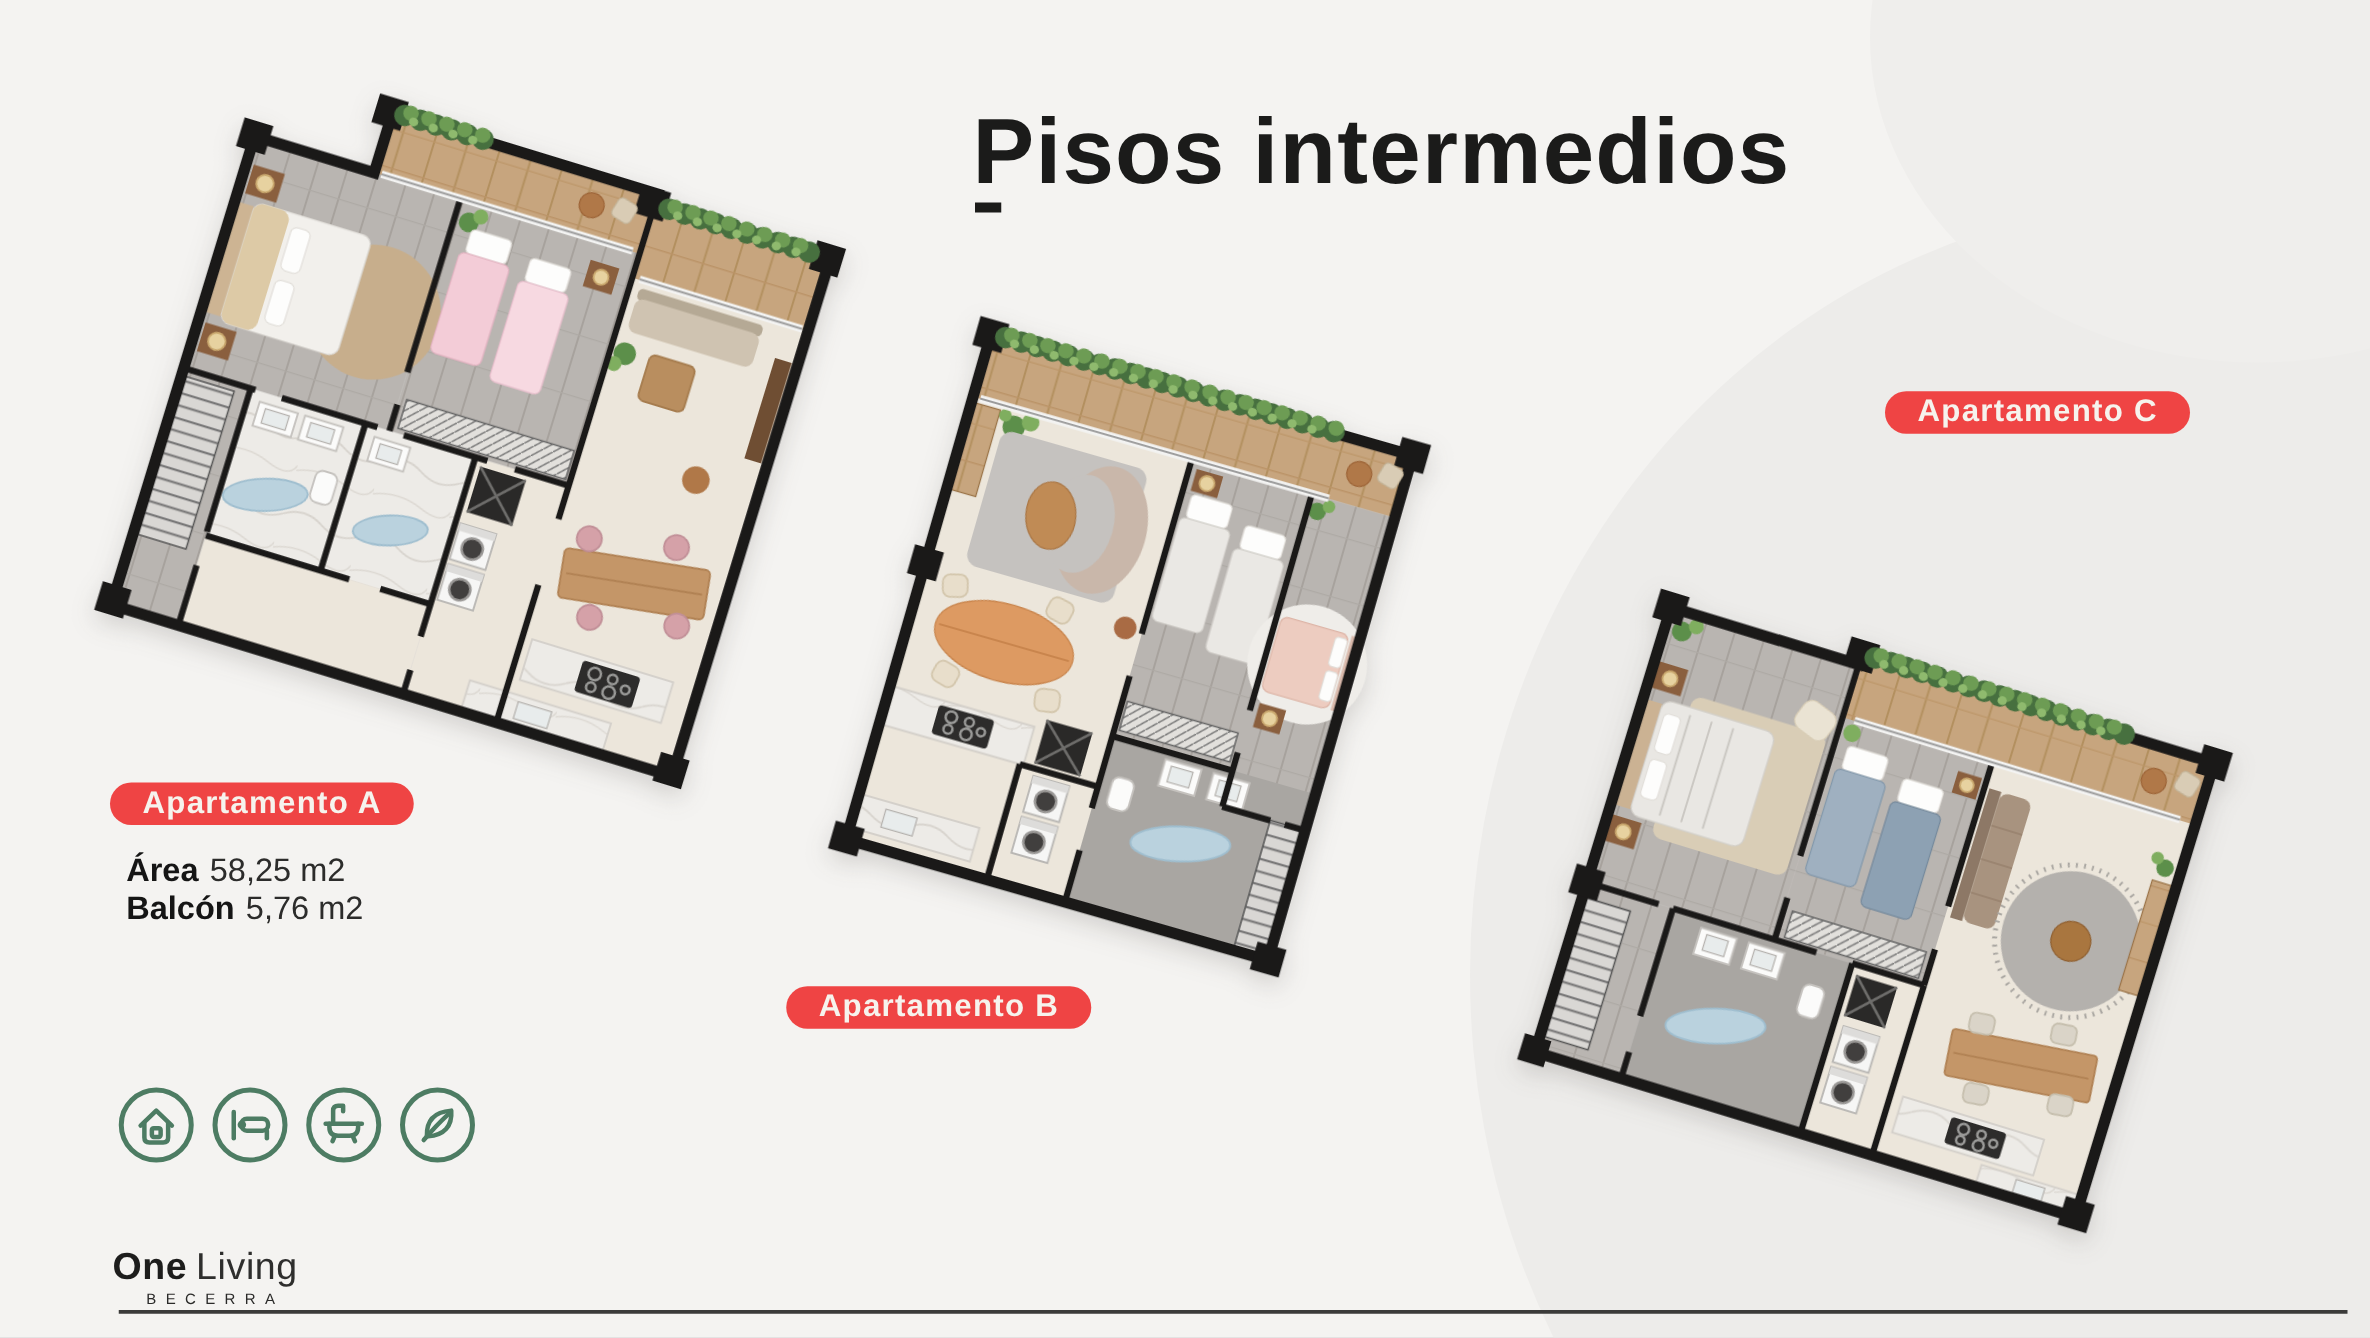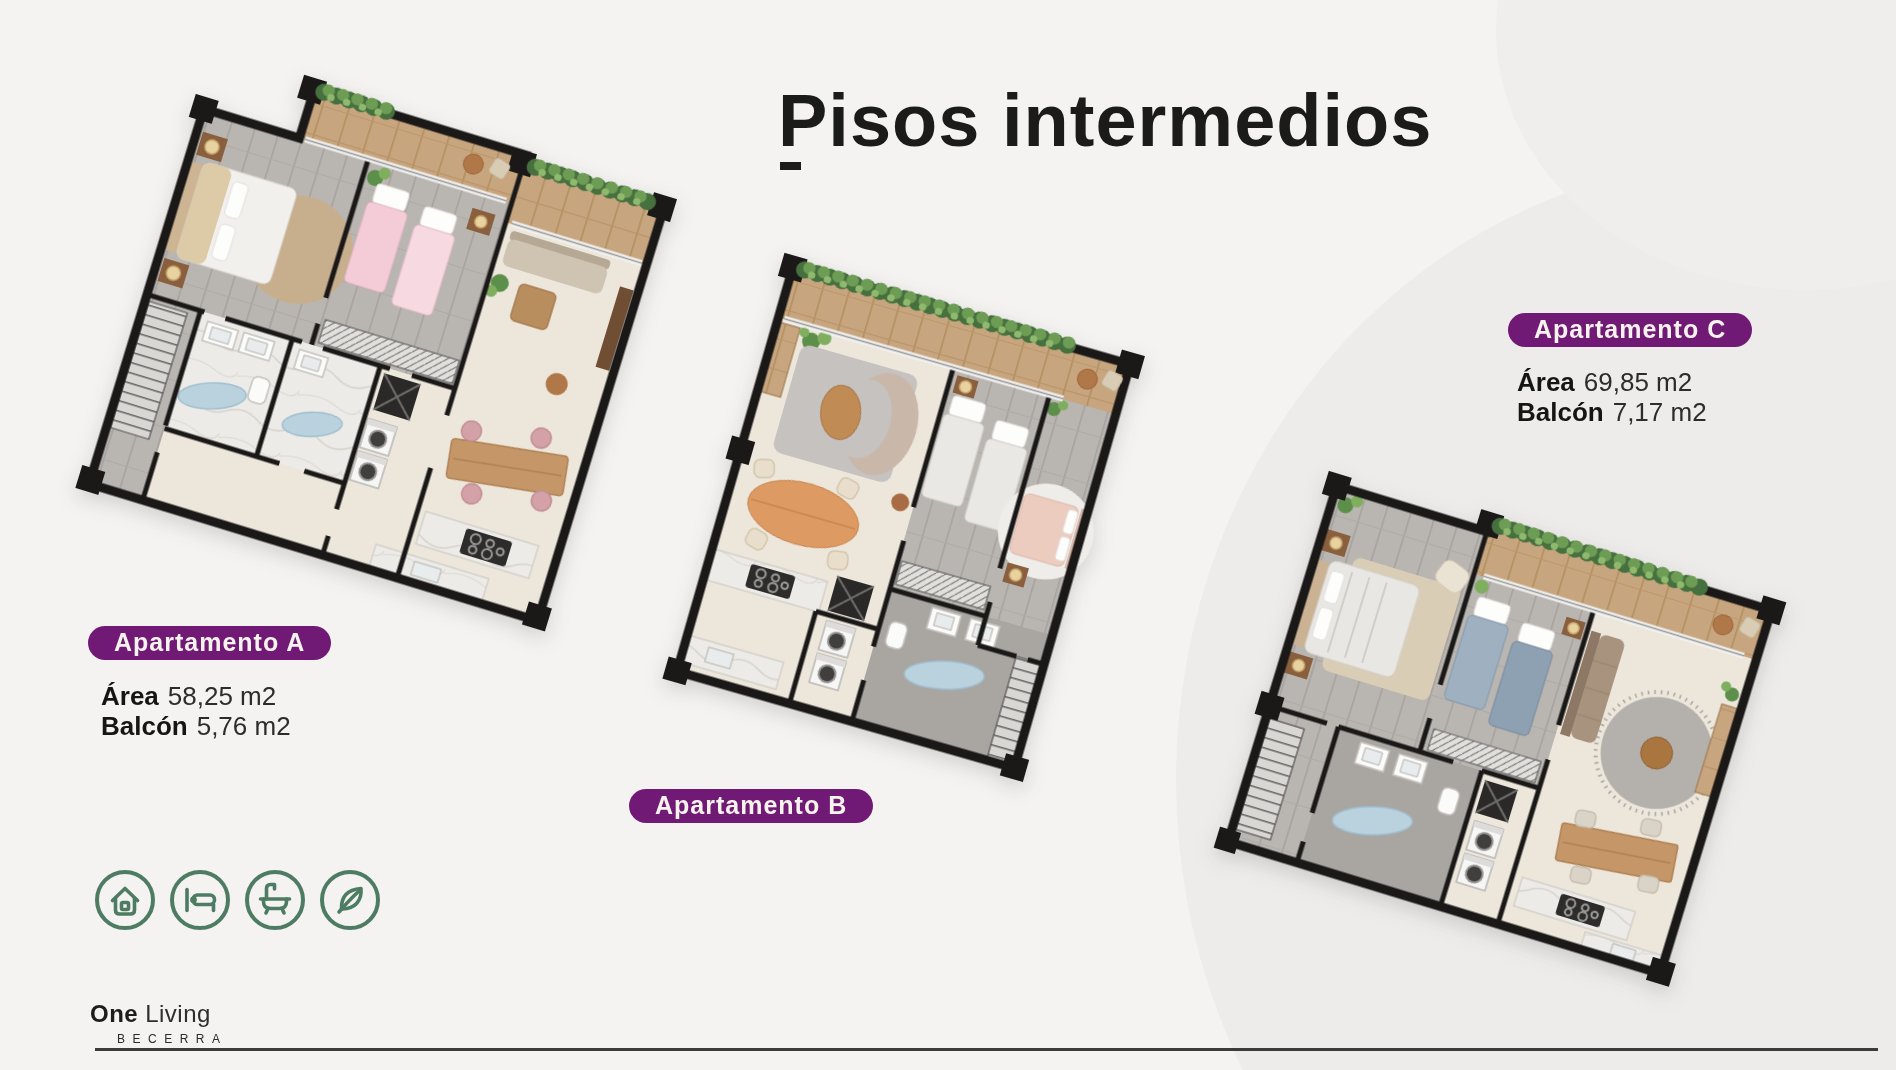--- a/index.html
+++ b/index.html
@@ -6,21 +6,21 @@
   .page{position:relative;width:1896px;height:1070px;background:#f4f3f1;overflow:hidden;
         font-family:"Liberation Sans",sans-serif;}
   .blob{position:absolute;border-radius:50%;}
   .blob1{width:1150px;height:1240px;right:-430px;top:160px;background:#edecea;}
   .blob2{width:620px;height:520px;right:-220px;top:-230px;background:#efeeec;}
 
   .title{position:absolute;left:778px;top:84px;margin:0;font-size:74px;line-height:74px;
          font-weight:700;color:#1b1b1a;letter-spacing:1px;white-space:nowrap;}
   .title-dash{position:absolute;left:780px;top:162px;width:21px;height:8px;background:#1b1b1a;}
 
-  .badge{position:absolute;background:#701a75;color:#f6f3ed;font-weight:700;font-size:25px;
+  .badge{position:absolute;background:#ef4444;color:#f6f3ed;font-weight:700;font-size:25px;
          line-height:25px;padding:4px 26px 5px;border-radius:18px;letter-spacing:1px;white-space:nowrap;}
   .badge-a{left:88px;top:626px;}
   .badge-b{left:629px;top:789px;}
   .badge-c{left:1508px;top:313px;}
 
   .specs{position:absolute;color:#2c2c2b;font-size:26px;line-height:30px;}
   .specs-a{left:101px;top:681px;}
   .specs-b{left:638px;top:844px;}
   .specs-c{left:1517px;top:367px;}
   .spec-label{font-weight:700;color:#151515;margin-right:9px;}
@@ -74,21 +74,21 @@
   .ladder{fill:url(#pLadder);stroke:#555;stroke-width:1.2;}
   .marble{fill:url(#pMarble);stroke:#d4d0ca;stroke-width:1.5;}
 
   .amenities{position:absolute;left:93px;top:868px;display:flex;gap:11px;}
   .am-ic{width:64px;height:64px;}
   .am-ic .ic{fill:none;stroke:#4d7c63;stroke-width:3.6;stroke-linecap:round;stroke-linejoin:round;}
   .am-ic .icf{fill:#4d7c63;}
   .am-ic .ring{fill:none;stroke:#4d7c63;stroke-width:4;}
 
   .logo{position:absolute;left:90px;top:997px;color:#1d1d1c;}
-  .logo-name{font-size:24px;line-height:34px;letter-spacing:0.5px;}
+  .logo-name{font-size:30px;line-height:34px;letter-spacing:0.5px;}
   .logo-bold{font-weight:700;}
   .logo-light{font-weight:400;color:#2e2e2d;margin-left:7px;}
   .logo-sub{font-size:12px;font-weight:500;letter-spacing:7.5px;color:#2a2a29;margin-left:27px;margin-top:1px;}
   .footer-line{position:absolute;left:95px;top:1048px;width:1783px;height:3px;background:#3b3b3a;}
 </style>
 </head>
 <body>
 
 <div class="page">
 
@@ -534,24 +534,20 @@
 
   <div class="badge badge-a">Apartamento A</div>
   <div class="specs specs-a">
     <div class="spec"><span class="spec-label">Área</span><span class="spec-value">58,25 m2</span></div>
     <div class="spec"><span class="spec-label">Balcón</span><span class="spec-value">5,76 m2</span></div>
   </div>
 
   <div class="badge badge-b">Apartamento B</div>
 
   <div class="badge badge-c">Apartamento C</div>
-  <div class="specs specs-c">
-    <div class="spec"><span class="spec-label">Área</span><span class="spec-value">69,85 m2</span></div>
-    <div class="spec"><span class="spec-label">Balcón</span><span class="spec-value">7,17 m2</span></div>
-  </div>
 
   <div class="amenities">
     <svg class="am-ic" viewBox="0 0 64 64">
       <circle class="ring" cx="32" cy="32" r="28"></circle>
       <path class="ic" d="M19.5,32.5 L32,20.5 L44.5,32.5"></path>
       <path class="ic" d="M22.5,30.5 V42 Q22.5,46 26.5,46 H37.5 Q41.5,46 41.5,42 V30.5"></path>
       <rect class="ic" x="28.5" y="34.5" width="7" height="7" rx="1.5"></rect>
     </svg>
     <svg class="am-ic" viewBox="0 0 64 64">
       <circle class="ring" cx="32" cy="32" r="28"></circle>

